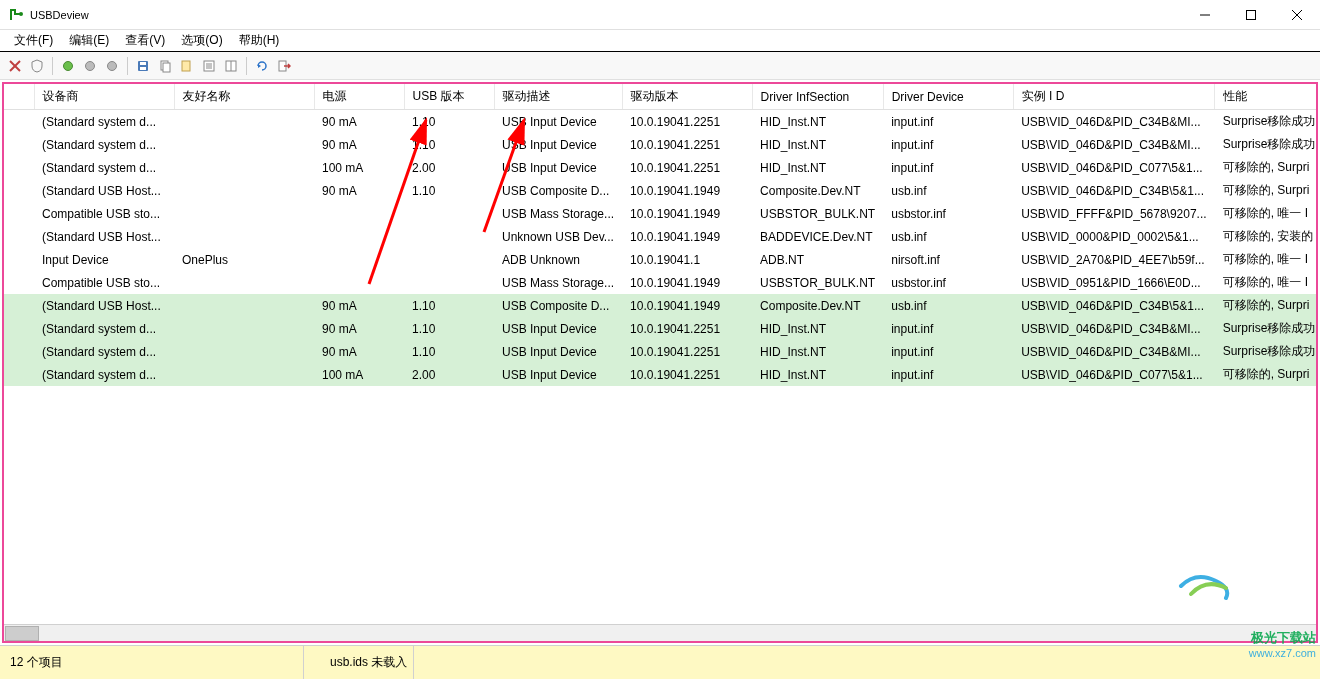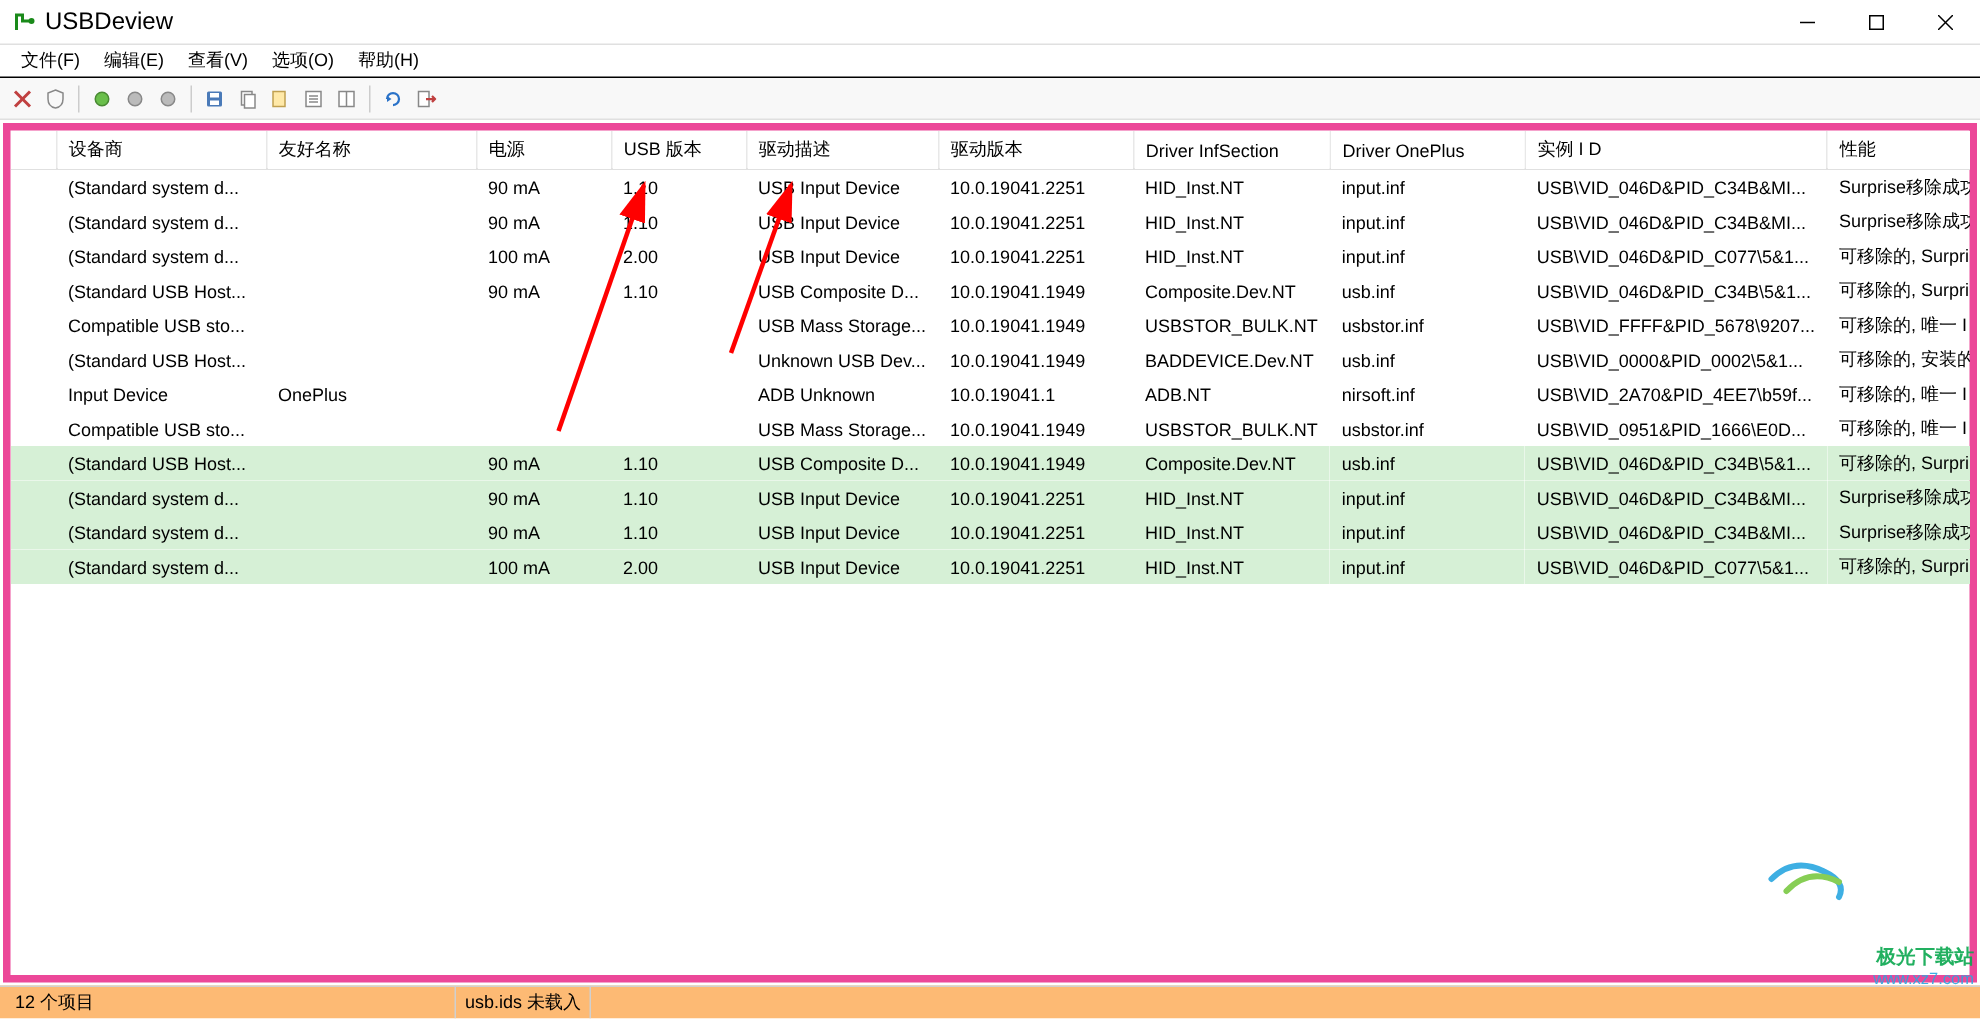--- a/index.html
+++ b/index.html
@@ -20,21 +20,21 @@
       display: flex;
       align-items: center;
       padding: 0 0 0 8px;
       border-bottom: 1px solid #e0e0e0;
       background: #fff;
     }
     .titlebar .app-icon {
       width: 16px; height: 16px; margin-right: 6px;
       display:flex;align-items:center;justify-content:center;
     }
-    .titlebar .title { flex: 0 0 auto; font-size: 16px; }
+    .titlebar .title { flex: 0 0 auto; font-size: 11px; }
     .titlebar .spacer { flex: 1; }
     .win-controls { display: flex; height: 100%; }
     .win-btn {
       width: 46px; height: 100%;
       display: flex; align-items: center; justify-content: center;
       font-size: 14px;
     }
     
     .menubar {
       height: 22px;
@@ -63,26 +63,26 @@
       display:flex;align-items:center;justify-content:center;
       border-radius:2px;
       color:#555;
     }
     .tool-sep { width:1px; height:18px; background:#ccc; margin:0 4px; }
     .dot-green{width:10px;height:10px;border-radius:50%;background:#6abf4b;border:1px solid #4a8a34;}
     .dot-gray{width:10px;height:10px;border-radius:50%;background:#bbb;border:1px solid #888;}
     
     .table-wrap {
       flex: 1;
-      border: 5px solid #ec4899;
+      border: 2px solid #ec4899;
       margin: 2px;
       overflow: hidden;
       position: relative;
       display:flex;
-      flex-direction:row;
+      flex-direction:column;
     }
     .table-scroll{
       flex:1;
       overflow:auto;
       position:relative;
     }
     table {
       border-collapse: collapse;
       table-layout: fixed;
       width: max-content;
@@ -128,27 +128,28 @@
       background:#f0f0f0;
       position:relative;
     }
     .hscroll-strip .thumb{
       position:absolute;
       left:1px;top:1px;height:15px;width:34px;
       background:#cdcdcd;border:1px solid #b0b0b0;
     }
     
     .statusbar {
-      height: 22px;
+      height: 34px;
       display: flex;
       align-items: center;
       padding: 0 4px;
       font-size: 12px;
       border-top: 1px solid #d0d0d0;
-      background: #fdba74;
+      background: #fef9c3;
+      gap: 20px;
     }
     .statusbar .cell{
       padding:0 6px;
       border-right:1px solid #d0d0d0;
       height:100%;
       display:flex;align-items:center;
     }
     .statusbar .link{color:#0000cc;font-weight:bold;}
     
     .watermark{
@@ -298,21 +299,21 @@
       <thead>
         <tr>
           <th></th>
           <th>设备商</th>
           <th>友好名称</th>
           <th>电源</th>
           <th>USB 版本</th>
           <th>驱动描述</th>
           <th>驱动版本</th>
           <th>Driver InfSection</th>
-          <th>Driver OnePlus</th>
+          <th>Driver Device</th>
           <th>实例 I D</th>
           <th>性能</th>
         </tr>
       </thead>
       <tbody id="tbody">
           <tr>
             <td></td>
             <td>(Standard system d...</td>
             <td></td>
             <td>90 mA</td>

